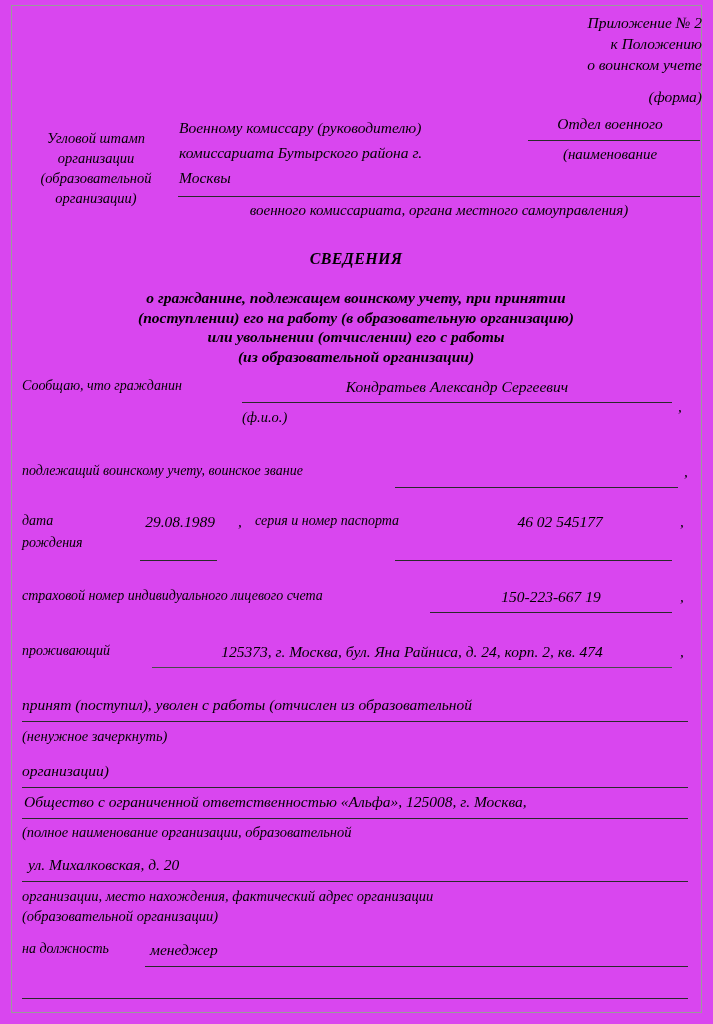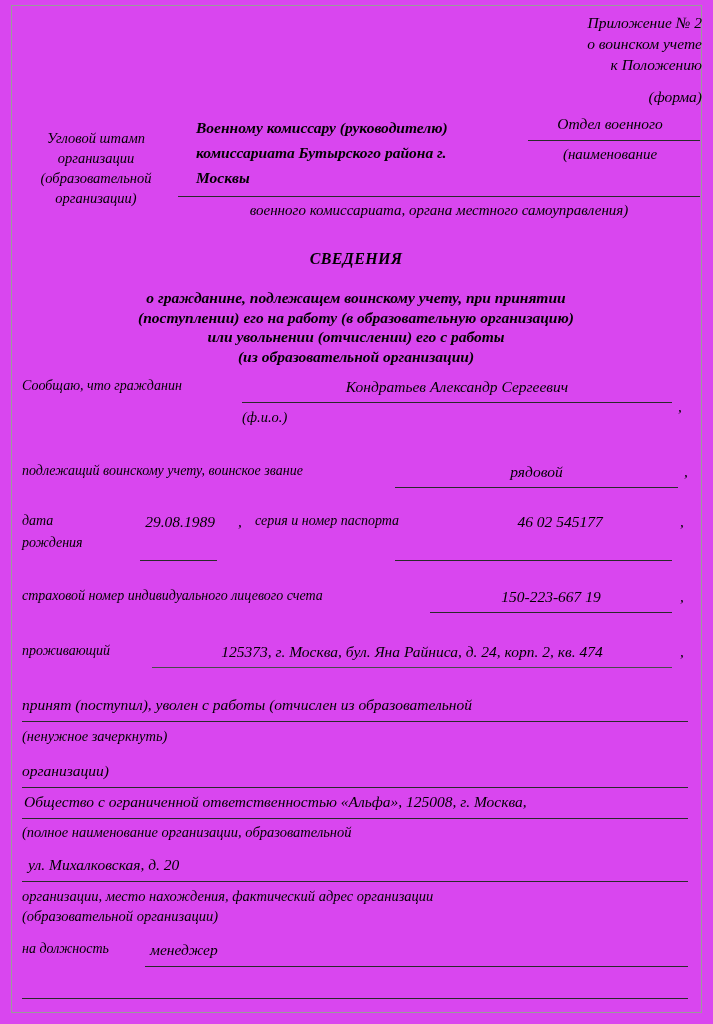--- a/index.html
+++ b/index.html
@@ -131,34 +131,34 @@
 </style>
 </head>
 <body>
 
 <div class="page">
 
   <div class="page-border"></div>
 
   <div class="abs hdr-right" style="left:300px; top:12px; width:402px;">
     <div>Приложение № 2</div>
+    <div>к Положению</div>
     <div>о воинском учете</div>
-    <div>к Положению</div>
   </div>
 
   <div class="abs form-word" style="left:400px; top:88px; width:302px;">(форма)</div>
 
   <div class="abs stamp" style="left:16px; top:128px; width:160px;">
     <div>Угловой штамп</div>
     <div>организации</div>
     <div>(образовательной</div>
     <div>организации)</div>
   </div>
 
-  <div class="abs addressee" style="left:196px; top:115px; width:320px;font-weight:bold;">
+  <div class="abs addressee" style="left:179px; top:115px; width:320px;">
     <div>Военному комиссару (руководителю)</div>
     <div>комиссариата Бутырского района г.</div>
     <div>Москвы</div>
   </div>
 
   <div class="abs org-name" style="left:520px; top:115px; width:180px;">Отдел военного</div>
   <div class="rule" style="left:528px; top:140px; width:172px;"></div>
   <div class="abs caption-c" style="left:520px; top:146px; width:180px;">(наименование</div>
 
   <div class="rule" style="left:178px; top:196px; width:522px;"></div>
@@ -172,21 +172,20 @@
     <div class="title-sub">(из образовательной организации)</div>
   </div>
 
   <div class="abs lbl" style="left:22px; top:378px;">Сообщаю, что гражданин</div>
   <div class="abs val" style="left:242px; top:378px; width:430px;">Кондратьев Александр Сергеевич</div>
   <div class="rule" style="left:242px; top:402px; width:430px;"></div>
   <div class="abs comma" style="left:678px; top:398px;">,</div>
   <div class="abs small-cap" style="left:242px; top:409px; width:430px;">(ф.и.о.)</div>
 
   <div class="abs lbl" style="left:22px; top:463px;">подлежащий воинскому учету, воинское звание</div>
-  <div class="abs val" style="left:395px; top:463px; width:283px;">рядовой</div>
   <div class="rule" style="left:395px; top:487px; width:283px;"></div>
   <div class="abs comma" style="left:684px; top:463px;">,</div>
 
   <div class="abs lbl" style="left:22px; top:513px;">дата</div>
   <div class="abs lbl" style="left:22px; top:535px;">рождения</div>
   <div class="abs val" style="left:130px; top:513px; width:100px;">29.08.1989</div>
   <div class="rule" style="left:140px; top:560px; width:77px;"></div>
   <div class="abs comma" style="left:238px; top:513px;">,</div>
 
   <div class="abs lbl" style="left:255px; top:513px;">серия и номер паспорта</div>

